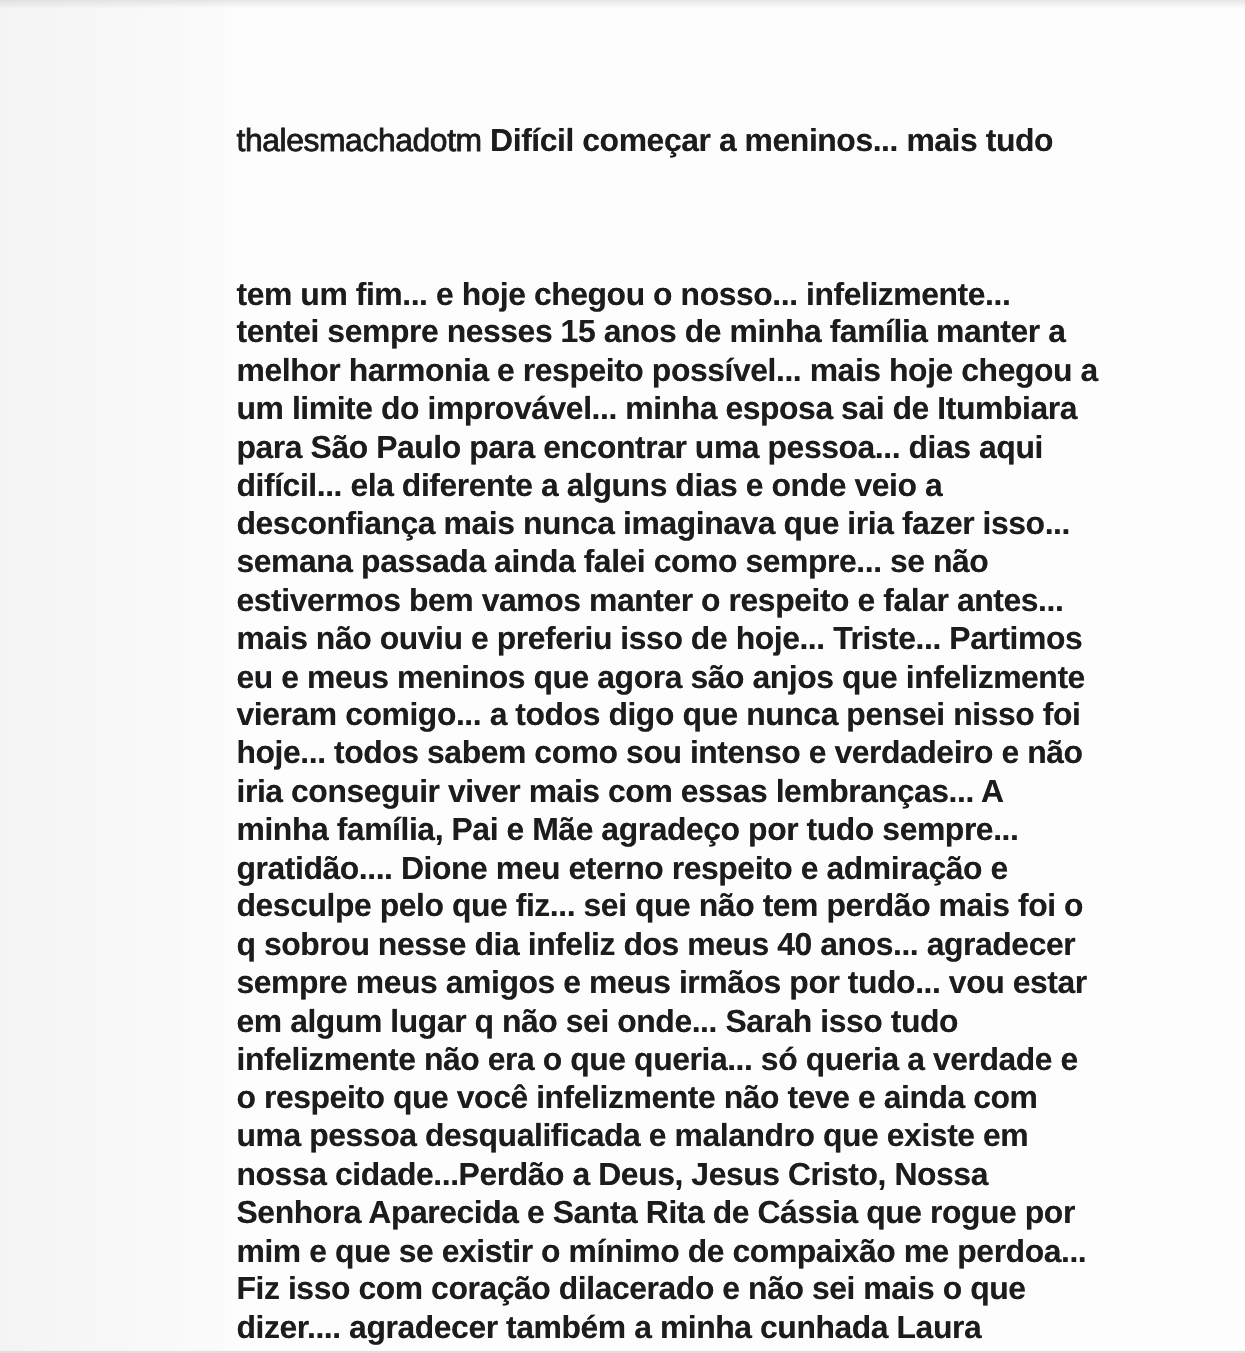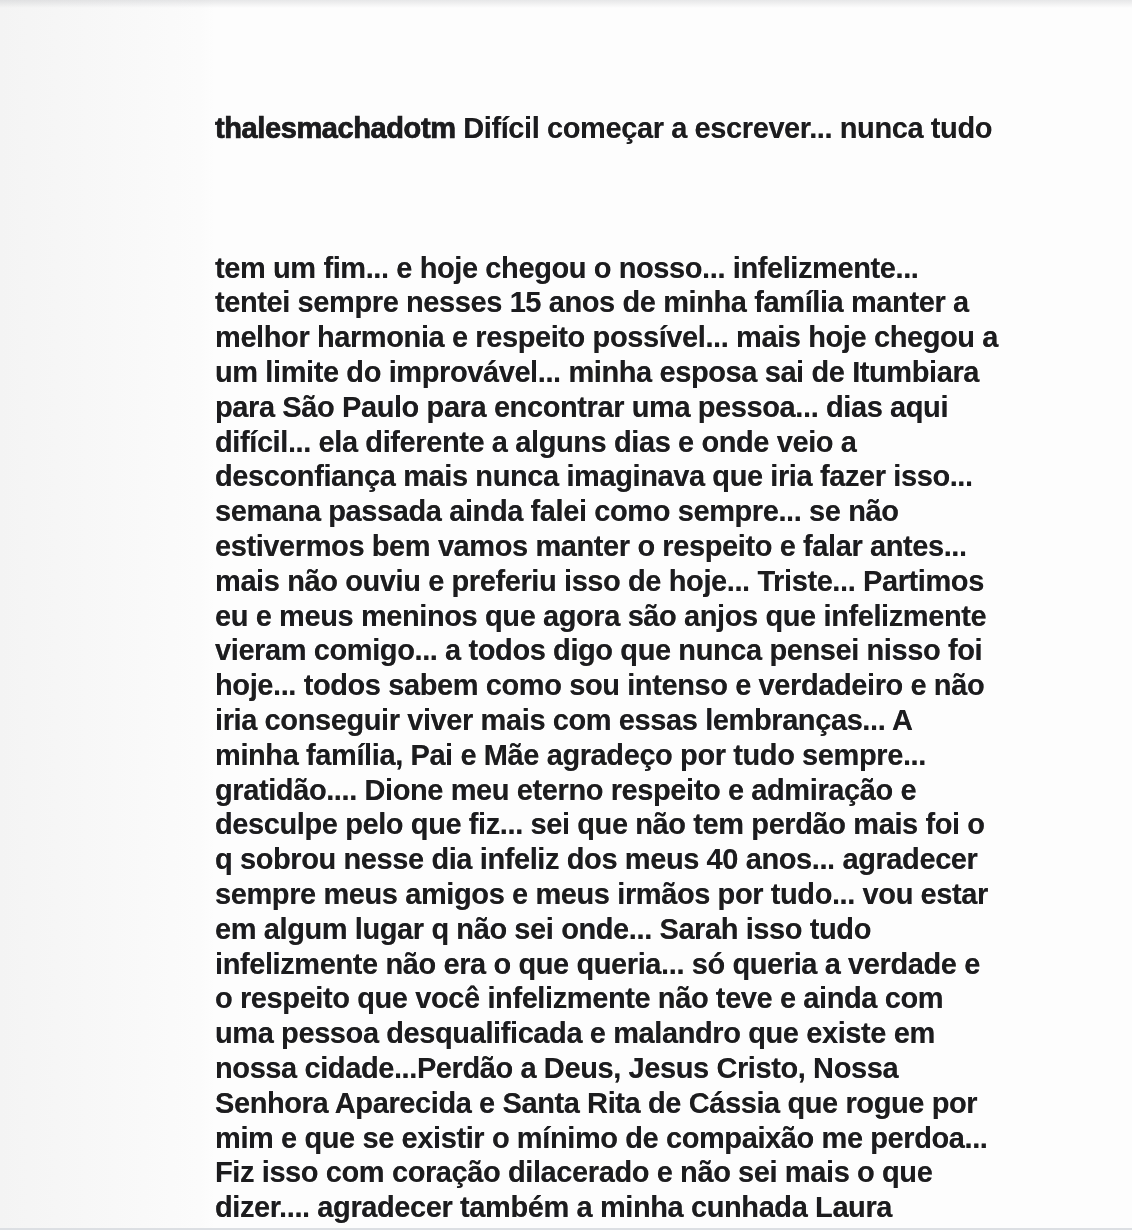--- a/index.html
+++ b/index.html
@@ -38,33 +38,33 @@
     font-weight: 700;
     letter-spacing: -0.4px;
     white-space: pre;
     
     text-shadow: 0 0 0.6px rgba(28,28,30,0.55);
   }
   .caption .body {
     white-space: pre-line;
   }
   .username {
-    font-weight: 700;
+    font-weight: 400;
     -webkit-text-stroke: 0.7px #1c1c1e;
     cursor: pointer;
   }
 </style>
 </head>
 <body>
 
 <div class="page">
 
   <div class="caption">
 
-    <div class="line"><span class="username">thalesmachadotm</span><span> Difícil começar a escrever... nunca tudo</span></div>
+    <div class="line"><span class="username">thalesmachadotm</span><span> Difícil começar a meninos... mais tudo</span></div>
 
     <div class="body">tem um fim... e hoje chegou o nosso... infelizmente...
 tentei sempre nesses 15 anos de minha família manter a
 melhor harmonia e respeito possível... mais hoje chegou a
 um limite do improvável... minha esposa sai de Itumbiara
 para São Paulo para encontrar uma pessoa... dias aqui
 difícil... ela diferente a alguns dias e onde veio a
 desconfiança mais nunca imaginava que iria fazer isso...
 semana passada ainda falei como sempre... se não
 estivermos bem vamos manter o respeito e falar antes...

